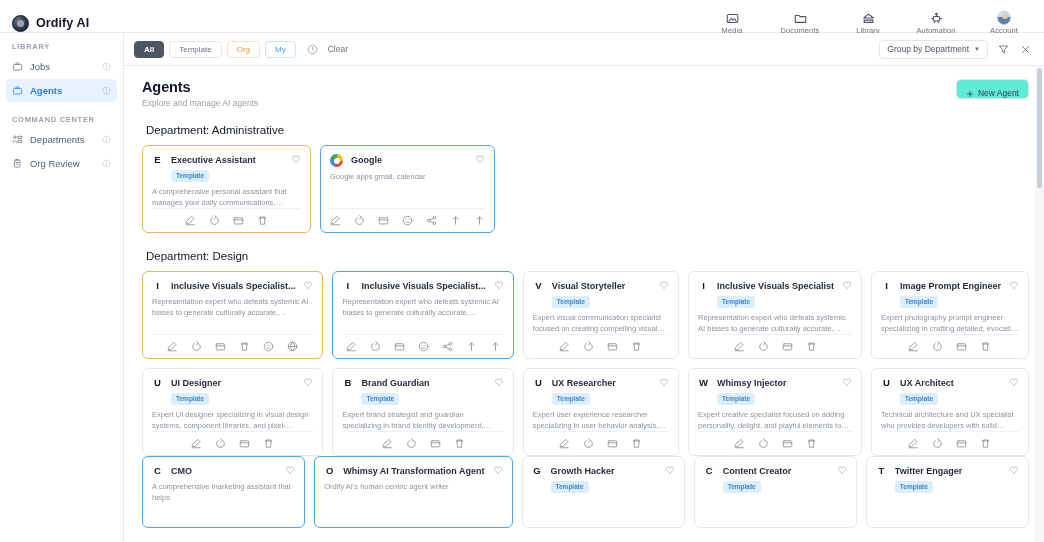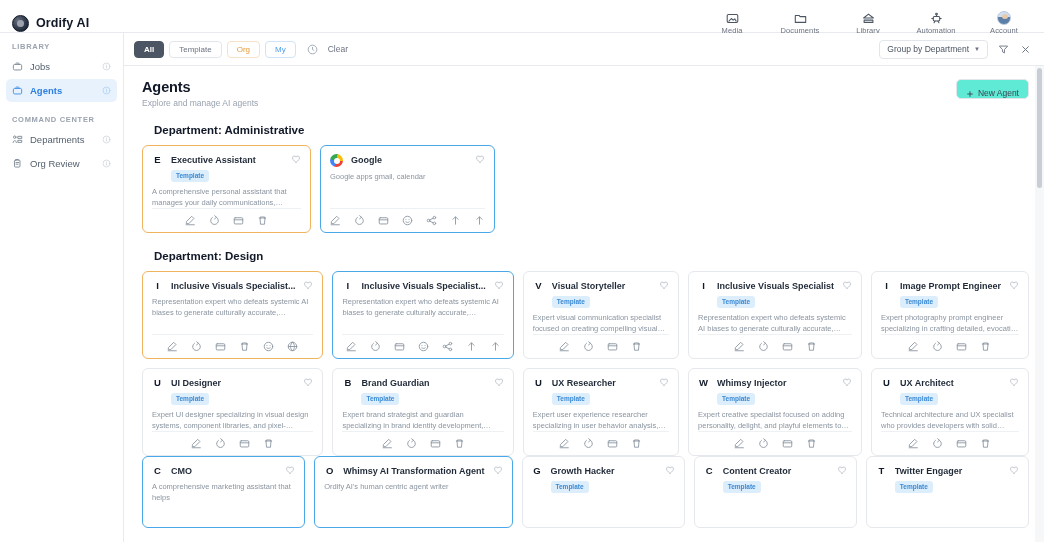--- a/index.html
+++ b/index.html
@@ -119,21 +119,21 @@
   .content { flex: 1; overflow: hidden; padding: 13px 15px 0 18px; position: relative; }
   .page-head { display: flex; align-items: flex-start; }
   .page-title { font-size: 14.5px; font-weight: 700; color: #111827; letter-spacing: -.1px; }
   .page-sub { font-size: 8.5px; color: #9aa3af; margin-top: 3px; }
   .new-agent-btn {
     margin-left: auto; height: 20px; border: 1px solid #e2e6ea; border-radius: 5px;
     background: #5eead4; display: flex; align-items: flex-end; gap: 4px; padding: 0 9px;
     font-size: 8.5px; color: #3c4653; cursor: pointer; white-space: nowrap;
   }
 
-  .dept-title { font-size: 11.5px; font-weight: 700; color: #111827; margin: 17px 0 9px 12px; }
+  .dept-title { font-size: 11.5px; font-weight: 400; color: #111827; margin: 17px 0 9px 4px; }
   .dept-title.first { margin-top: 16px; }
 
   .grid { display: grid; grid-template-columns: repeat(5, 1fr); gap: 9px; }
 
   
   .card {
     border: 1px solid #e5e8ec; border-radius: 6px; background: #fff;
     padding: 8px 9px 6px 9px; display: flex; flex-direction: column;
     min-height: 72px; cursor: pointer;
   }

